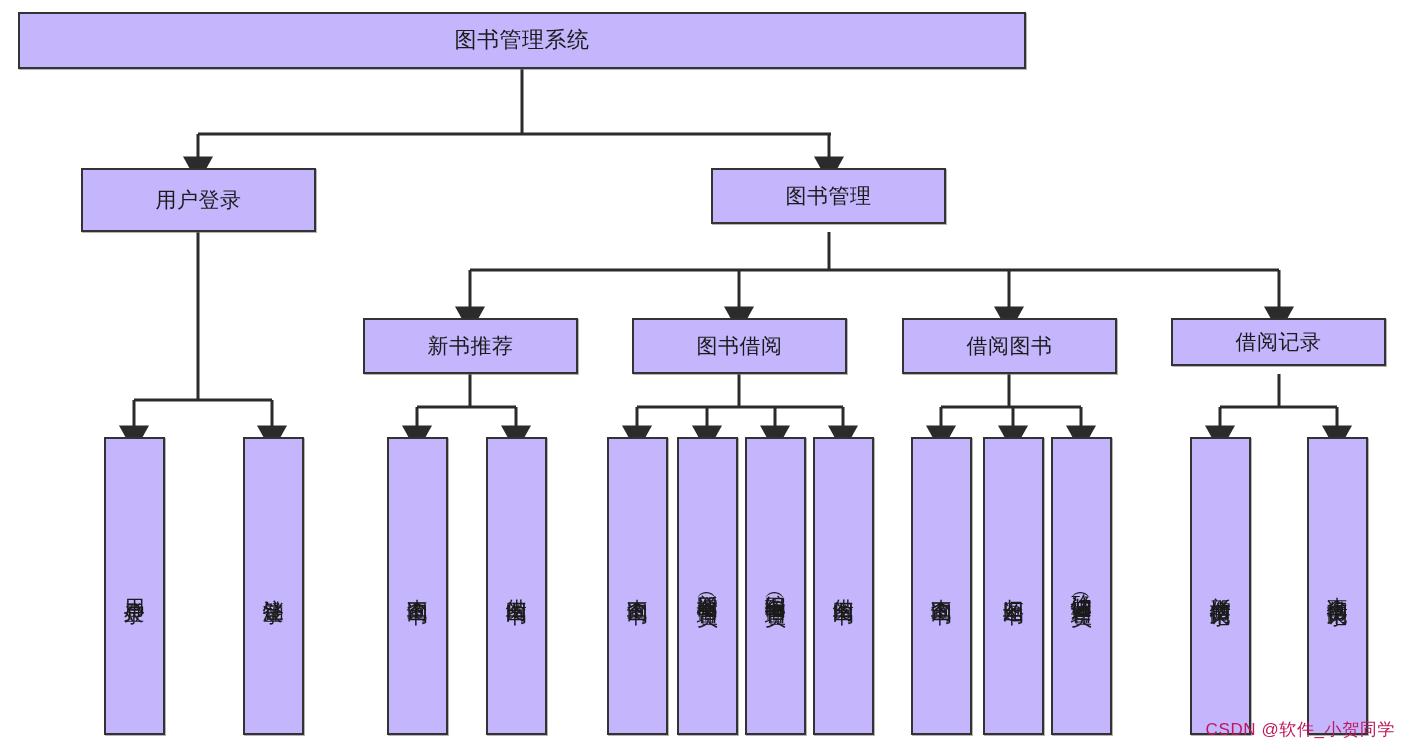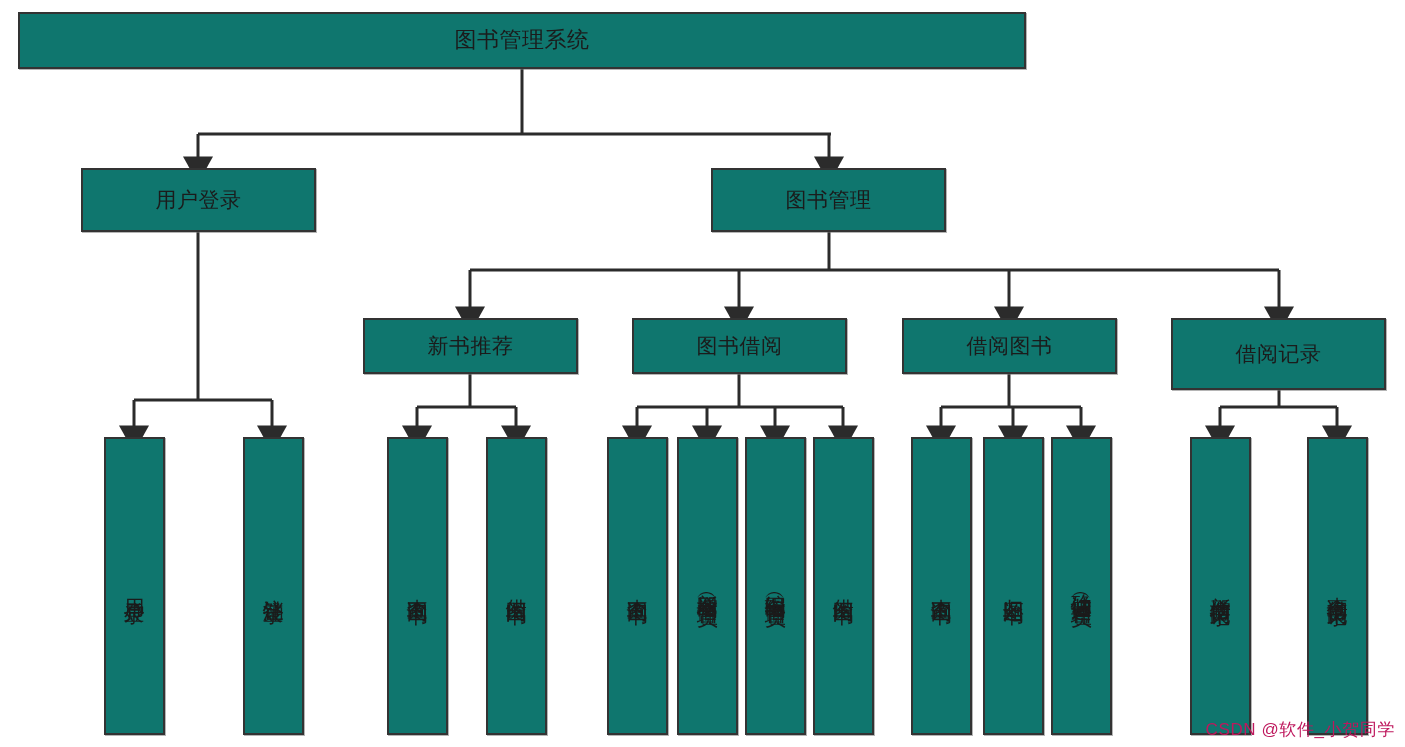--- a/index.html
+++ b/index.html
@@ -17,21 +17,21 @@
   #diagram-root {
     position: absolute;
     left: 0;
     top: 0;
     width: 1405px;
     height: 747px;
   }
   .node-box {
     position: absolute;
     box-sizing: border-box;
-    background: #0f766e;
+    background: #c4b5fd;
     border: 2px solid #333333;
     box-shadow: 1px 1px 0 0 rgba(120,120,120,0.55);
   }
   .node-label {
     position: absolute;
     left: 0; top: 0; right: 0; bottom: 0;
     display: flex;
     align-items: center;
     justify-content: center;
     color: #1b1b1b;
@@ -124,34 +124,34 @@
     </g>
   </svg>
 
   <div class="node-box horiz" id="root-node" style="left:18px; top:12px; width:1008px; height:57px;">
     <div class="node-label">图书管理系统</div>
   </div>
 
   <div class="node-box horiz" style="left:81px; top:168px; width:235px; height:64px;">
     <div class="node-label">用户登录</div>
   </div>
-  <div class="node-box horiz" style="left:711px; top:168px; width:235px; height:64px;">
+  <div class="node-box horiz" style="left:711px; top:168px; width:235px; height:56px;">
     <div class="node-label">图书管理</div>
   </div>
 
   <div class="node-box horiz" style="left:363px; top:318px; width:215px; height:56px;">
     <div class="node-label">新书推荐</div>
   </div>
   <div class="node-box horiz" style="left:632px; top:318px; width:215px; height:56px;">
     <div class="node-label">图书借阅</div>
   </div>
   <div class="node-box horiz" style="left:902px; top:318px; width:215px; height:56px;">
     <div class="node-label">借阅图书</div>
   </div>
-  <div class="node-box horiz" style="left:1171px; top:318px; width:215px; height:72px;">
+  <div class="node-box horiz" style="left:1171px; top:318px; width:215px; height:48px;">
     <div class="node-label">借阅记录</div>
   </div>
 
   <div class="node-box vert" style="left:104px; top:437px; width:61px; height:298px;">
     <div class="node-label">用户登录</div>
   </div>
   <div class="node-box vert" style="left:243px; top:437px; width:61px; height:298px;">
     <div class="node-label">注销登录</div>
   </div>
 

